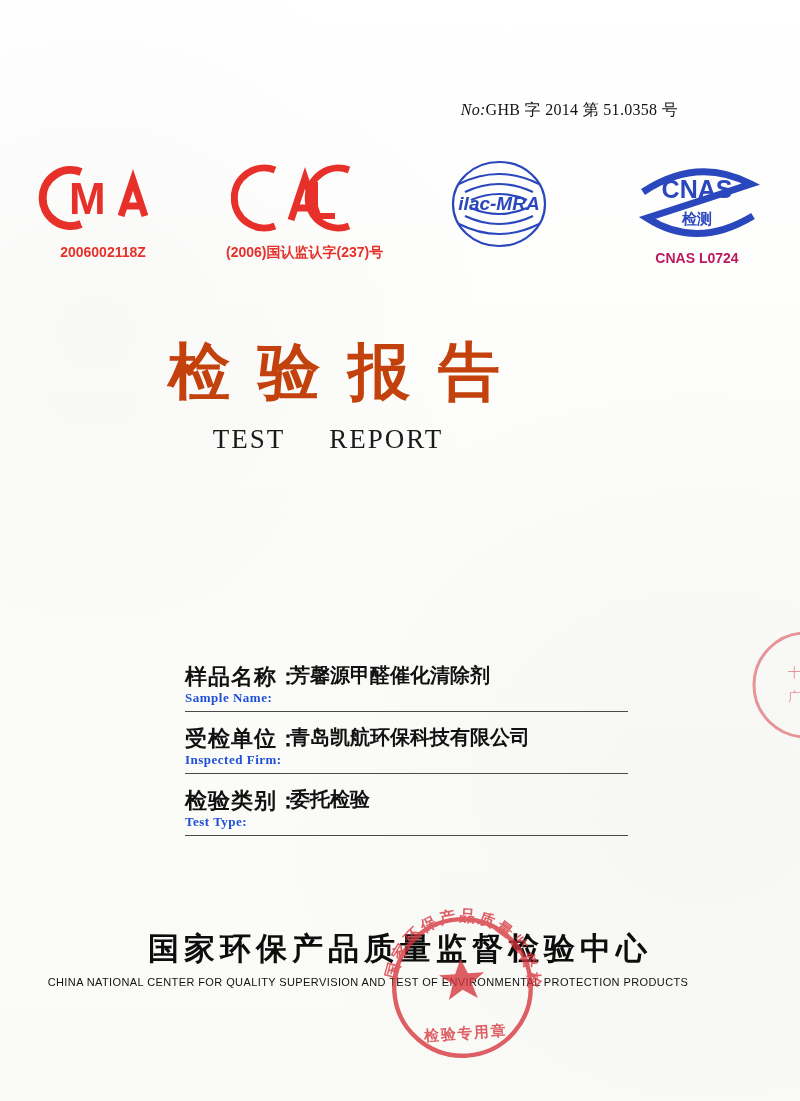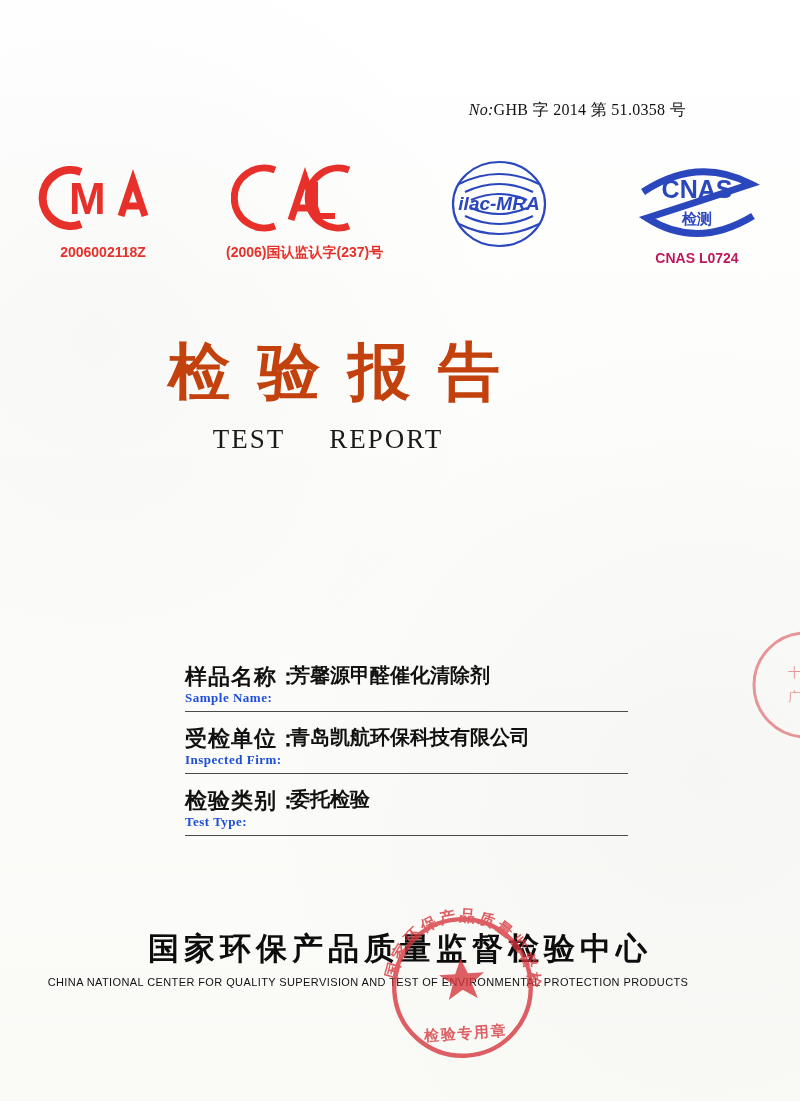--- a/index.html
+++ b/index.html
@@ -14,21 +14,21 @@
   
   .paper-shade{
     position:absolute;inset:0;
     background:
       radial-gradient(circle at 12% 30%, rgba(0,0,0,0.018) 0%, rgba(0,0,0,0) 40%),
       radial-gradient(circle at 88% 70%, rgba(0,0,0,0.02) 0%, rgba(0,0,0,0) 45%),
       linear-gradient(180deg, #ffffff 0%, #fcfcfa 50%, #fafaf7 100%);
     pointer-events:none;
   }
   .doc-no{
-    position:absolute;top:100px;right:114px;
+    position:absolute;top:100px;right:122px;
     font-size:16px;letter-spacing:0.3px;
     white-space:nowrap;
   }
   .doc-no .no-prefix{font-style:italic;}
 
   
   .marks{
     position:absolute;top:158px;left:0;width:800px;
     display:flex;justify-content:center;align-items:flex-start;
     gap:48px;

